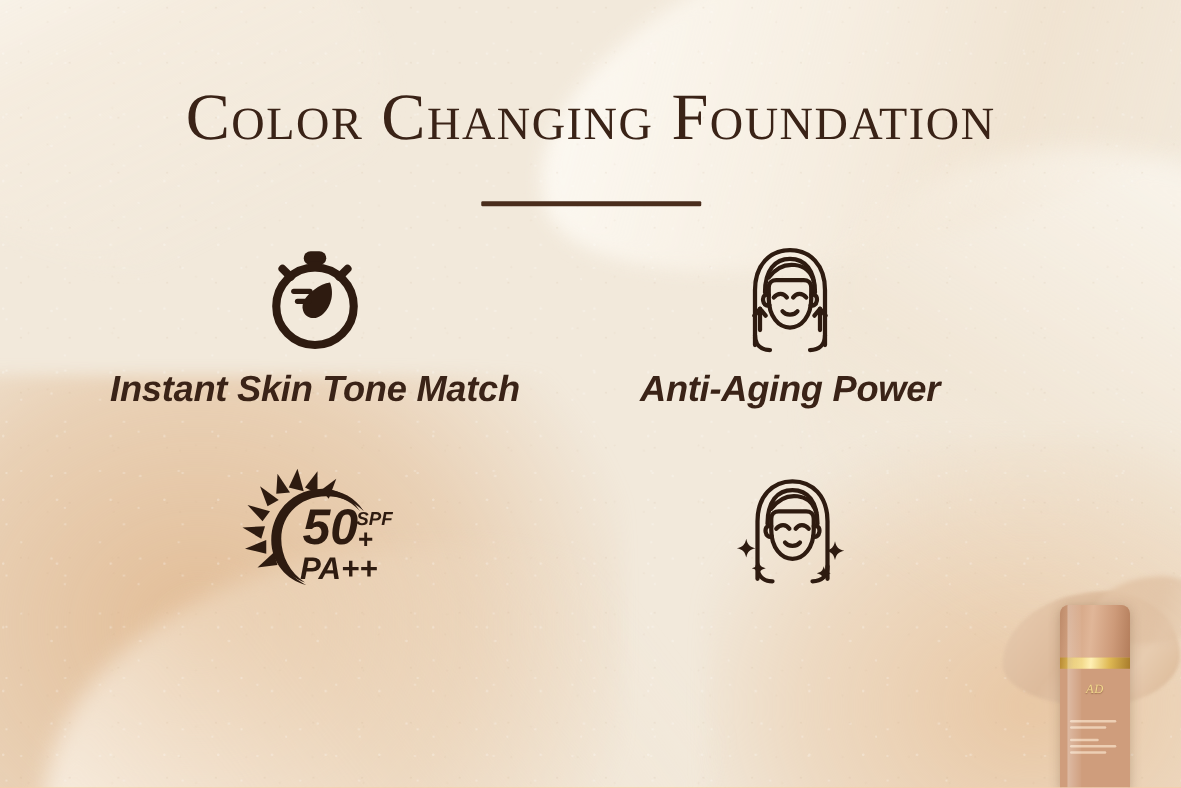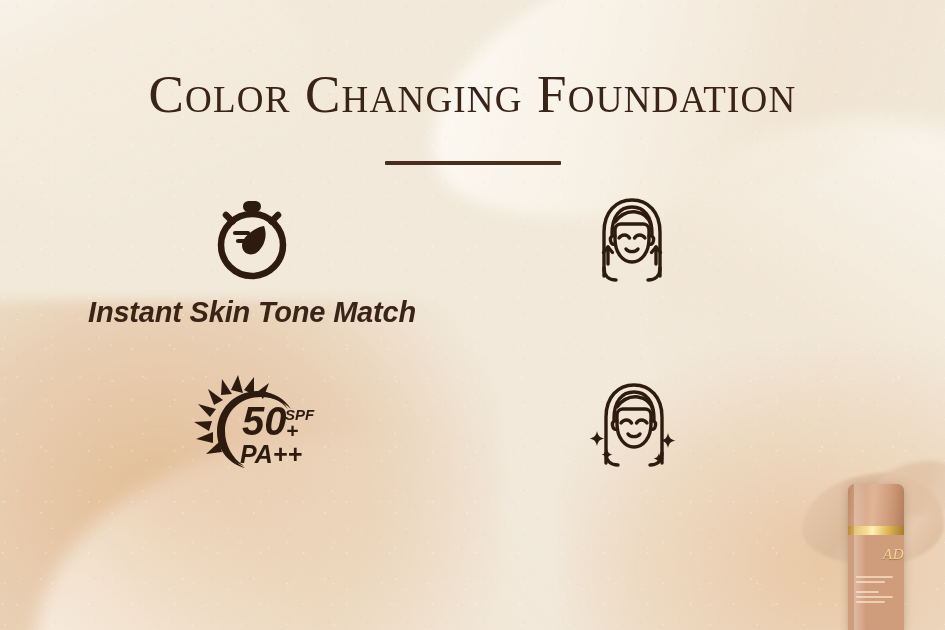--- a/index.html
+++ b/index.html
@@ -243,23 +243,23 @@
     left: 0; top: 42px;
     width: 100%;
     height: 9px;
     background: linear-gradient(95deg, #b88a33 0%, #e8c768 20%, #fff0b4 44%, #dfb954 70%, #a87c2b 100%);
   }
 
   .bottle-logo {
     position: absolute;
     left: 0; top: 62px;
     width: 100%;
-    text-align: right;
+    text-align: center;
     font-family: "Liberation Serif", serif;
-    font-size: 15px;
+    font-size: 10px;
     font-style: italic;
     color: #f3d98d;
     letter-spacing: 0.5px;
     text-shadow: 0 1px 1px rgba(90,50,20,0.45);
   }
 
   .bottle-text {
     position: absolute;
     left: 8px;
     top: 92px;
@@ -354,20 +354,21 @@
               <path d="M22 78 C22 86 27 90 34 90"></path>
               <path d="M78 78 C78 86 73 90 66 90"></path>
 
               <path d="M26 74 L26 57"></path>
               <path d="M26 57 L21.5 62.5 M26 57 L30.5 62.5"></path>
               <path d="M74 74 L74 57"></path>
               <path d="M74 57 L69.5 62.5 M74 57 L78.5 62.5"></path>
             </g>
           </svg>
         </div>
+        <div class="feature-label">Anti-Aging Power</div>
       </div>
 
       <div class="feature">
         <div class="feature-icon">
           <svg width="132" height="100" viewBox="0 0 132 100" aria-hidden="true">
 
             <g fill="#2e1b10">
               <polygon points="52,2 57,20 45,17"></polygon>
               <polygon points="68,4 68,22 58,17"></polygon>
               <polygon points="83,10 77,26 71,19"></polygon>

